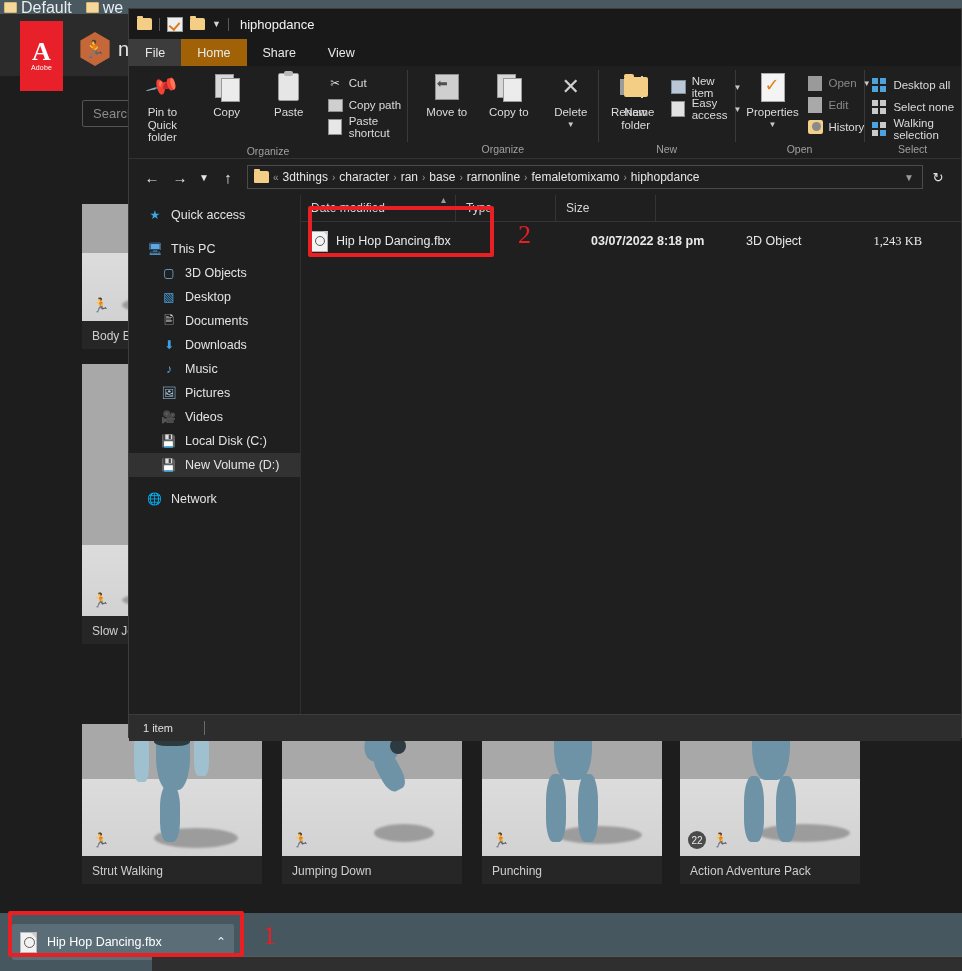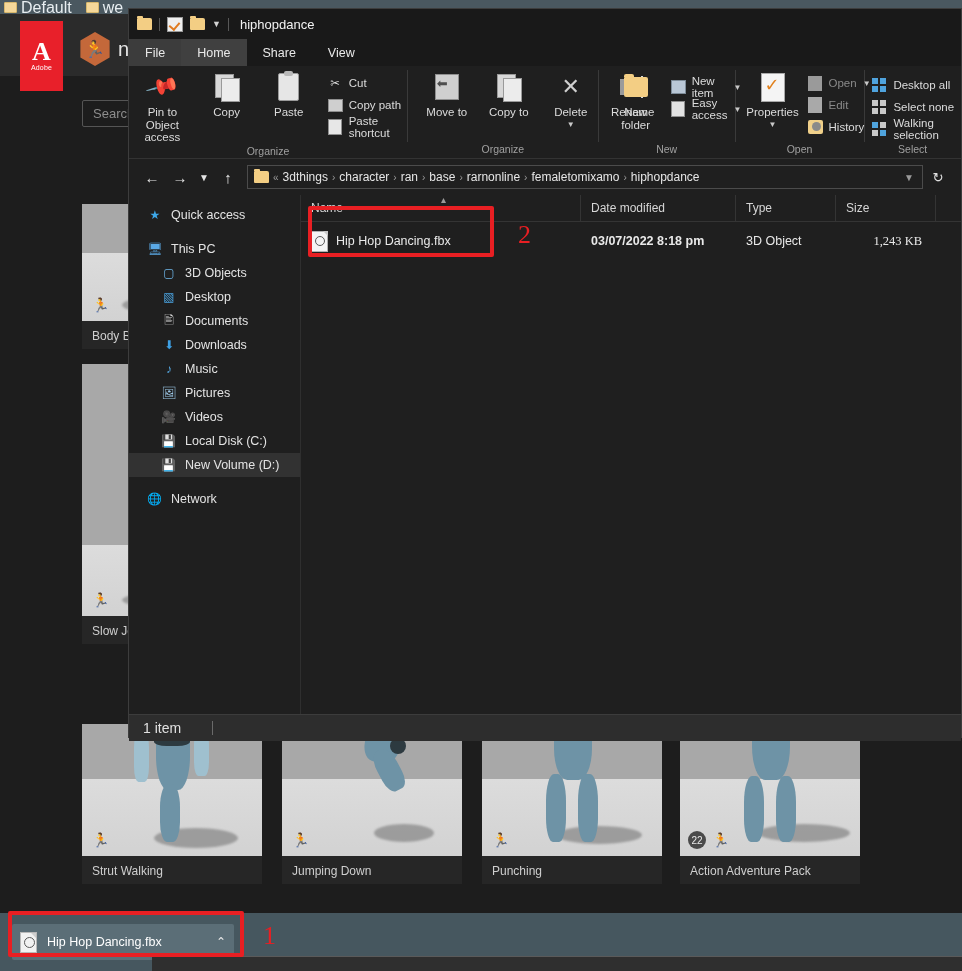--- a/index.html
+++ b/index.html
@@ -127,21 +127,21 @@
     border:solid #e07a1f;border-width:0 2px 2px 0;transform:rotate(40deg);}
   .qat-dd{color:#d4d4d4;font-size:9px;line-height:9px;}
   .ex-title-text{font-size:13px;color:#f2f2f2;margin-left:4px;}
 
   .ex-tabs{height:27px;background:#191919;display:flex;align-items:flex-end;padding-left:0;}
   .ex-tab{
     height:27px;padding:0 16px;display:flex;align-items:center;justify-content:center;
     font-size:12.5px;color:#e9e9e9;box-sizing:border-box;
   }
   .ex-tab.file{background:#3c3c3c;}
-  .ex-tab.active{background:#404040;margin-top:8px;}
+  .ex-tab.active{background:#a16207;margin-top:8px;}
 
   .ribbon{
     position:relative;height:92px;background:#1f1f1f;border-bottom:1px solid #333;
     display:flex;align-items:stretch;
   }
   .rgroup{position:relative;display:flex;flex-direction:column;}
   .rgroup-body{flex:1 1 auto;display:flex;align-items:flex-start;padding-top:6px;}
   .rgroup-title{
     height:16px;font-size:10.5px;color:#a0a0a0;text-align:center;line-height:14px;
   }
@@ -220,21 +220,21 @@
   .fbx-ico{
     width:15px;height:19px;background:#f4f4f4;border:1px solid #b0b0b0;position:relative;flex:0 0 auto;
   }
   .fbx-ico:after{content:"";position:absolute;left:3px;top:4px;width:8px;height:8px;
     border:1.5px solid #5a5a5a;border-radius:50%;}
   .fbx-ico:before{content:"";position:absolute;right:-1px;top:-1px;width:0;height:0;
     border-left:5px solid transparent;border-top:5px solid #c8c8c8;}
 
   .statusbar{
     height:26px;background:#2d2d2d;border-top:1px solid #3c3c3c;display:flex;align-items:center;
-    padding-left:14px;font-size:14px;color:#e0e0e0;gap:31px;
+    padding-left:14px;font-size:11px;color:#e0e0e0;gap:31px;
   }
   .sb-sep{width:1px;height:14px;background:#6a6a6a;}
 </style>
 </head>
 <body>
 
 <div id="backdrop">
 
   <div class="bookmarks-bar">
     <div class="bm">
@@ -368,21 +368,21 @@
   </div>
 
   <div class="ribbon">
 
     <div class="rgroup" style="width:278px;">
       <div class="rgroup-body">
         <div class="big-btn" style="width:68px;">
           <span class="big-ico">
               <span class="ic-pin">📌</span>
             </span>
-          <span>Pin to Object access</span>
+          <span>Pin to Quick folder</span>
         </div>
         <div class="big-btn">
           <span class="big-ico">
               <span class="ic-copy">
                 <span class="s1"></span>
                 <span class="s2"></span>
               </span>
             </span>
           <span>Copy</span>
         </div>
@@ -633,23 +633,20 @@
         <span>New Volume (D:)</span>
       </div>
       <div class="navitem" style="margin-top:10px;">
         <span class="nico" style="color:#7fc2ea;">🌐</span>
         <span>Network</span>
       </div>
     </div>
 
     <div class="ex-main">
       <div class="col-head">
-        <div class="col" style="width:280px;">
-          <span>Name</span>
-        </div>
         <div class="col" style="width:155px;">
           <span>Date modified</span>
         </div>
         <div class="col" style="width:100px;">
           <span>Type</span>
         </div>
         <div class="col size" style="width:100px;">
           <span>Size</span>
         </div>
         <span class="sort-caret">▴</span>

